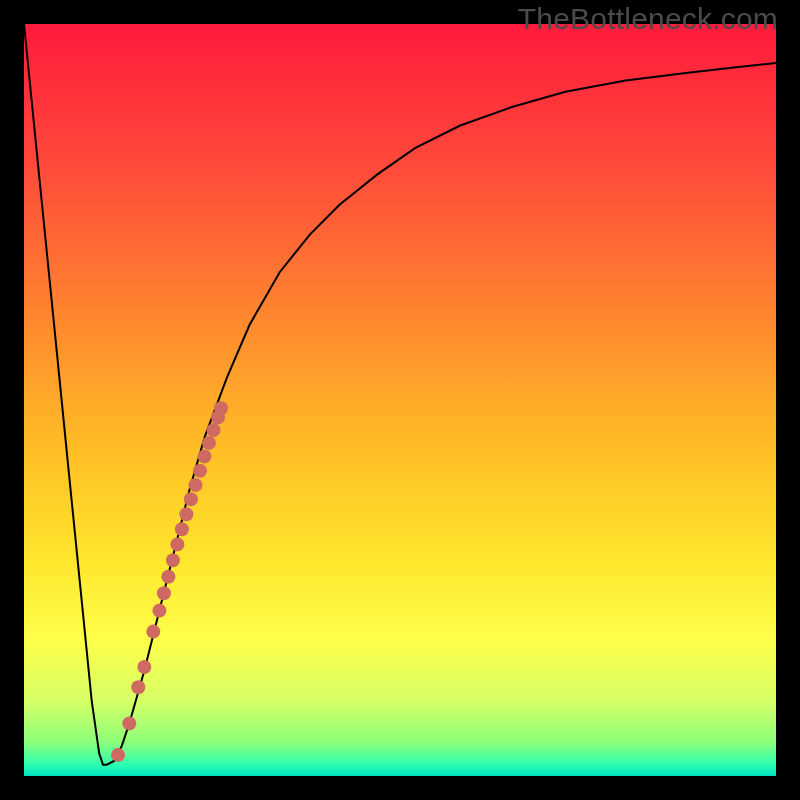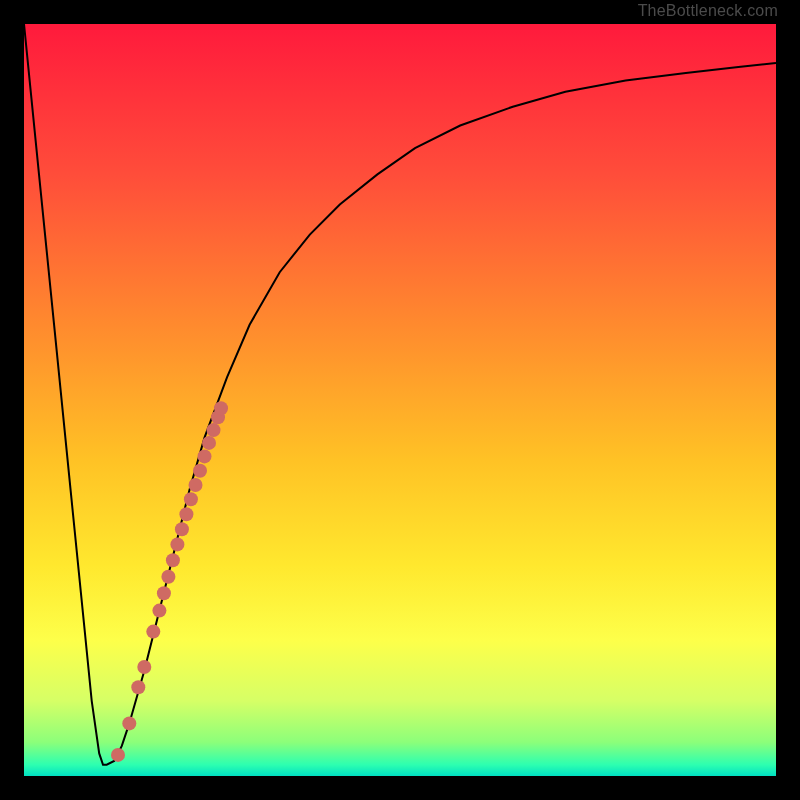--- a/index.html
+++ b/index.html
@@ -24,21 +24,21 @@
     width: 752px;
     height: 752px;
     overflow: hidden;
   }
   .plot svg { display: block; }
   .watermark {
     position: absolute;
     top: 2px;
     right: 22px;
     color: #4b4b4b;
-    font-size: 16px;
+    font-size: 30px;
     font-weight: 500;
     letter-spacing: 0.2px;
     user-select: none;
   }
 </style>
 </head>
 <body>
 
 <div class="frame">
   <div class="plot">

